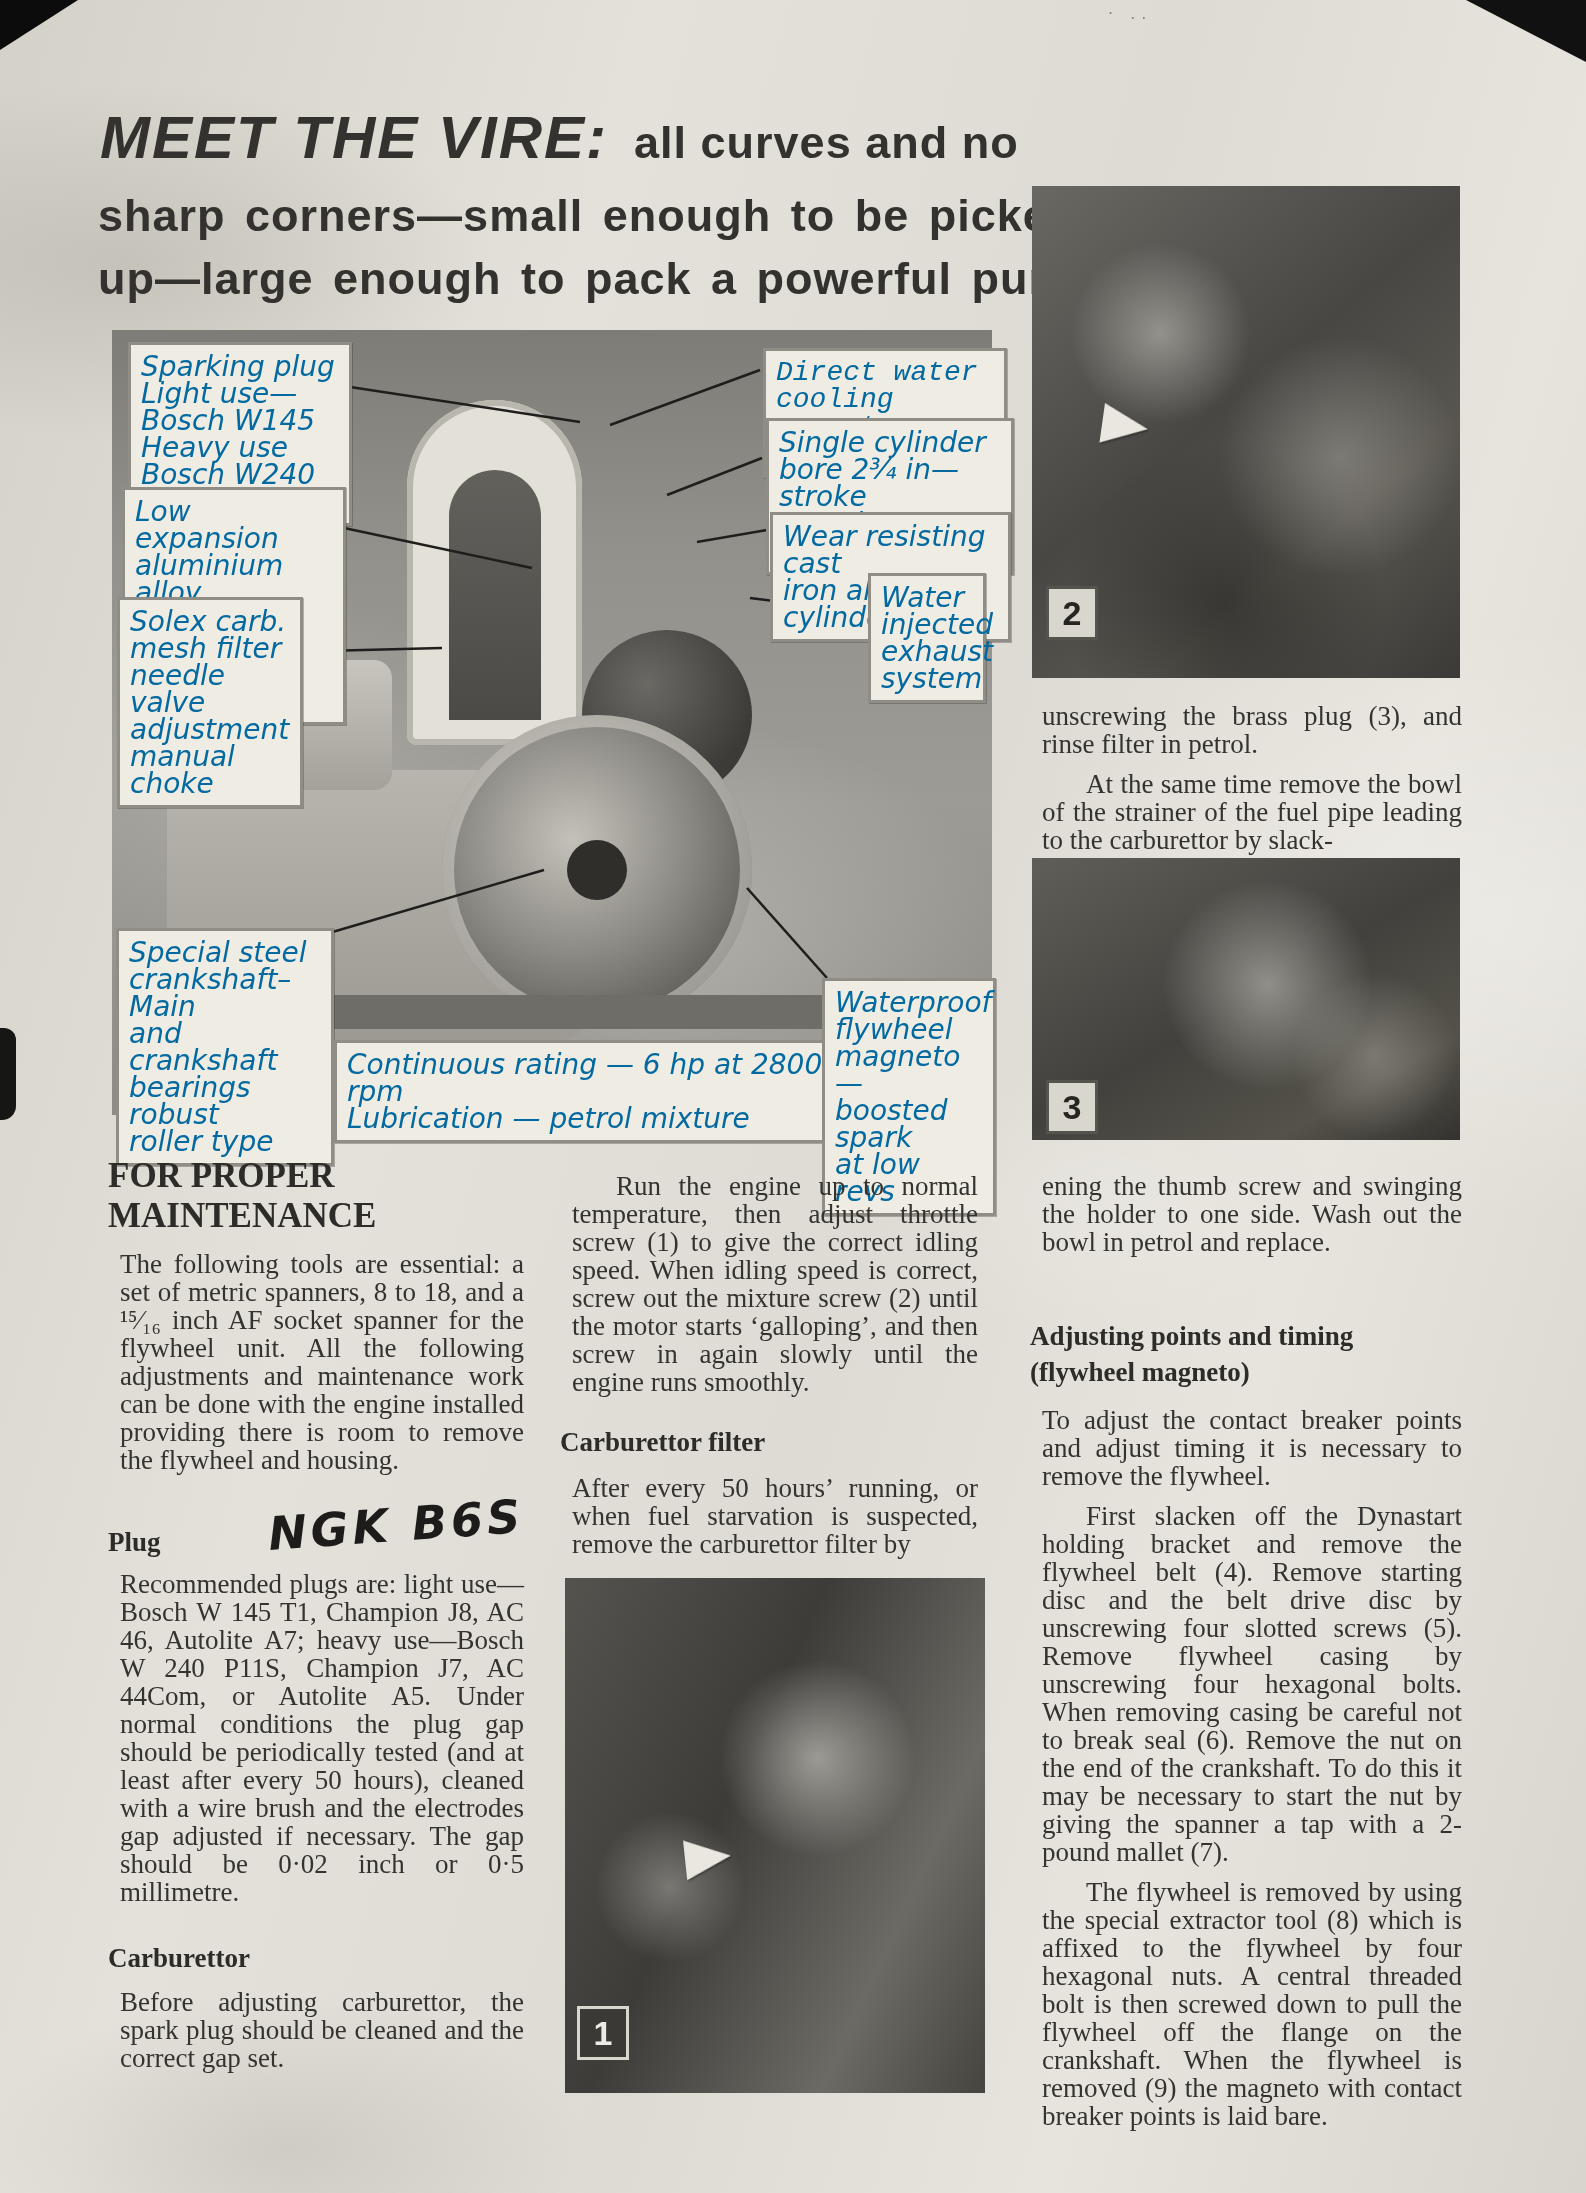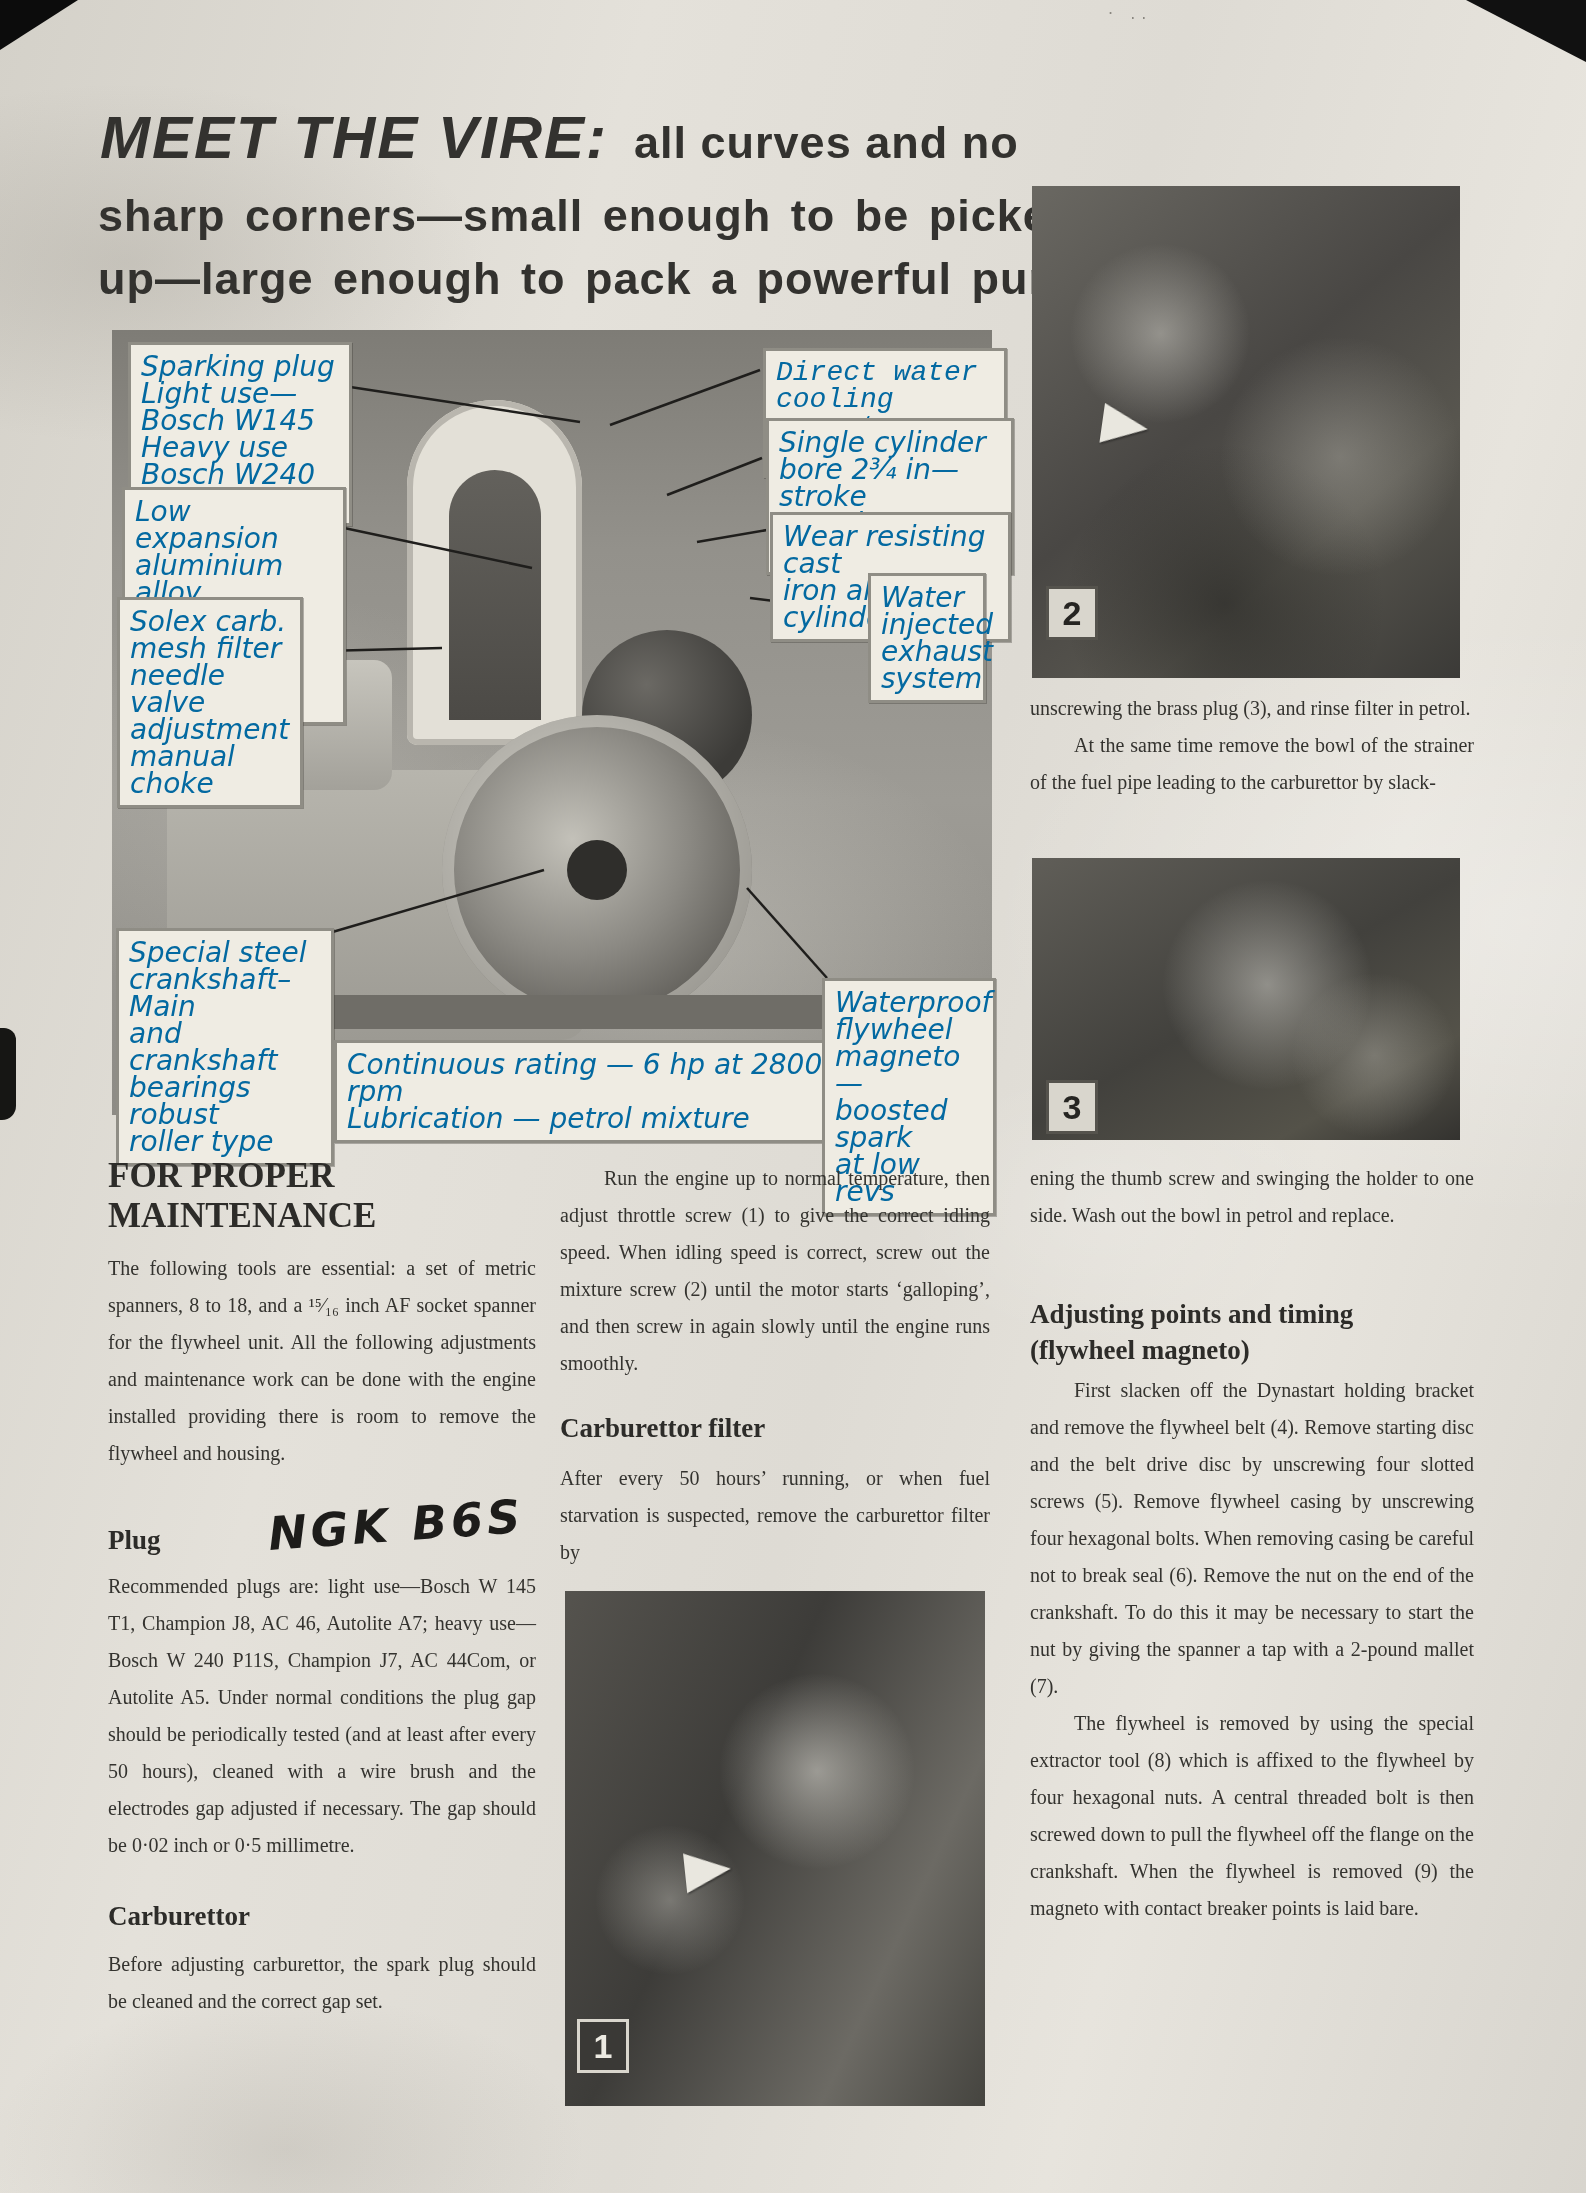--- a/index.html
+++ b/index.html
@@ -75,21 +75,21 @@
   .arrow{position:absolute;width:0;height:0;border-style:solid;}
   .arrow-right{border-width:20px 0 20px 46px;border-color:transparent transparent transparent #e9e7df;filter:drop-shadow(1px 1px 1px rgba(0,0,0,.5));}
   .badge{
     position:absolute;width:46px;height:48px;display:flex;align-items:center;justify-content:center;
     background:#d9d6cd;color:#262522;border:3px solid #55534d;
     font:bold 34px "Liberation Sans",sans-serif;
   }
   .badge.inv{background:#3a3936;color:#eceae2;border-color:#d9d6cd;}
   
   .col{position:absolute;}
-  .col p{margin:0;font-size:20px;line-height:37px;text-align:justify;color:#34332f;}
+  .col p{margin:12px;font-size:27px;line-height:28px;text-align:justify;color:#34332f;}
   .indent{text-indent:44px;}
   h2.big{margin:0;font-size:35px;line-height:40px;font-weight:bold;color:#2d2c29;white-space:pre-line;}
   h3.sec{margin:0;font-size:27px;line-height:36px;font-weight:bold;color:#2d2c29;white-space:pre-line;}
   .handwritten{
     position:absolute;font-family:"DejaVu Sans",sans-serif;font-style:italic;font-weight:bold;
     font-size:46px;color:#1d1c1a;transform:rotate(-4deg);letter-spacing:4px;white-space:nowrap;
   }
 </style>
 </head>
 <body>
@@ -199,17 +199,18 @@
     <div class="photo photo-dark2" style="position:relative;left:5px;margin-top:20px;width:420px;height:515px;">
       <div class="arrow arrow-right" style="left:120px;top:260px;transform:rotate(-6deg);"></div>
       <div class="badge inv" style="left:12px;top:428px;">1</div>
     </div>
   </div>
 
   <div class="col" style="left:1030px;top:1160px;width:444px;">
     <p>ening the thumb screw and swinging the holder to one side. Wash out the bowl in petrol and replace.</p>
     <h3 class="sec" style="margin-top:62px;">Adjusting points and timing
 (flywheel magneto)</h3>
+    <p style="margin-top:16px;">To adjust the contact breaker points and adjust timing it is necessary to remove the flywheel.</p>
     <p class="indent" style="margin-top:4px;">First slacken off the Dynastart holding bracket and remove the flywheel belt (4). Remove starting disc and the belt drive disc by unscrewing four slotted screws (5). Remove flywheel casing by unscrewing four hexagonal bolts. When removing casing be careful not to break seal (6). Remove the nut on the end of the crankshaft. To do this it may be necessary to start the nut by giving the spanner a tap with a 2-pound mallet (7).</p>
     <p class="indent">The flywheel is removed by using the special extractor tool (8) which is affixed to the flywheel by four hexagonal nuts. A central threaded bolt is then screwed down to pull the flywheel off the flange on the crankshaft. When the flywheel is removed (9) the magneto with contact breaker points is laid bare.</p>
   </div>
 
 </div>
 
 </body></html>

